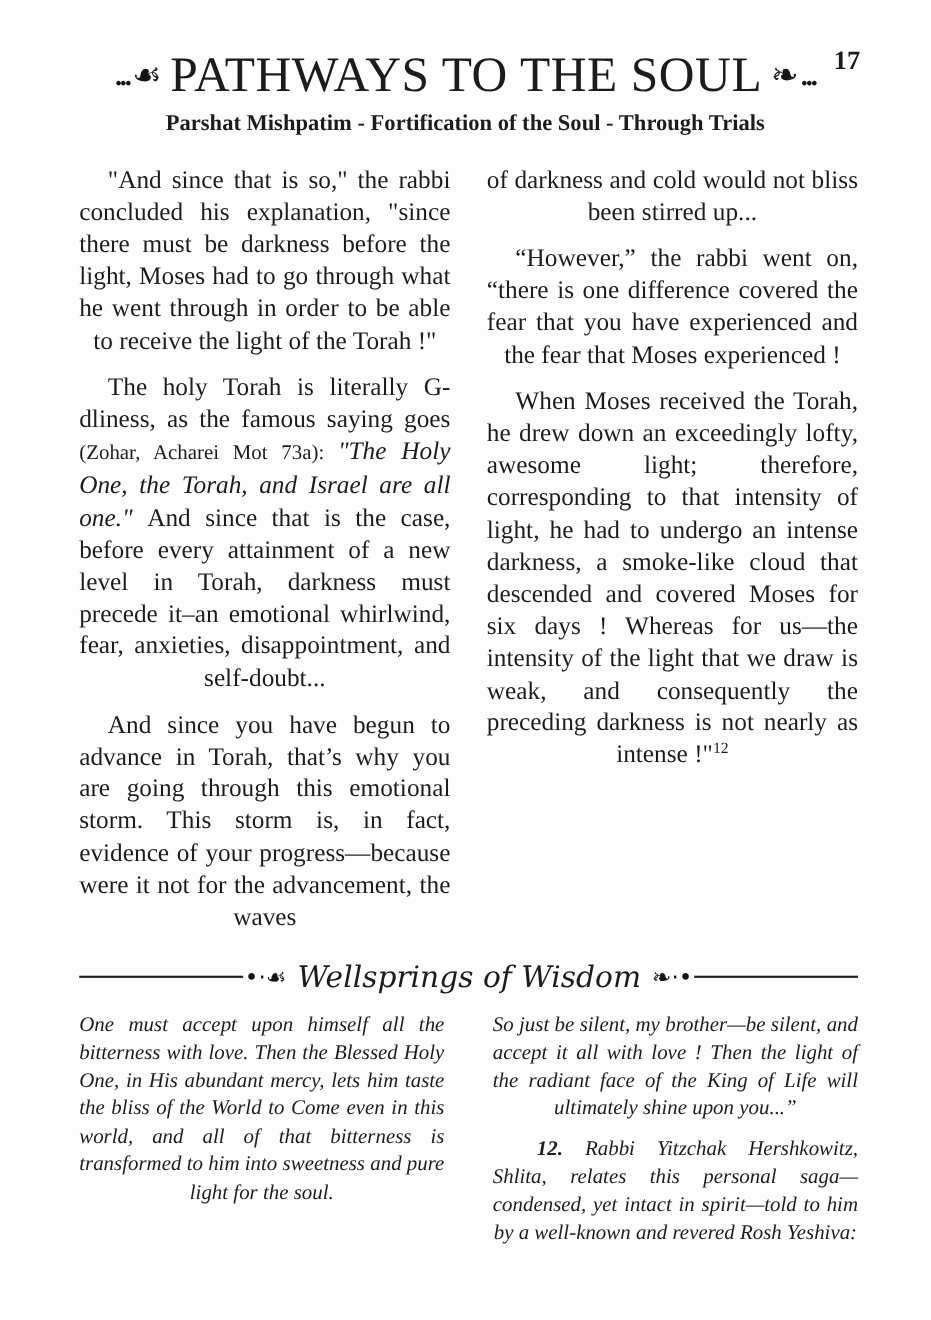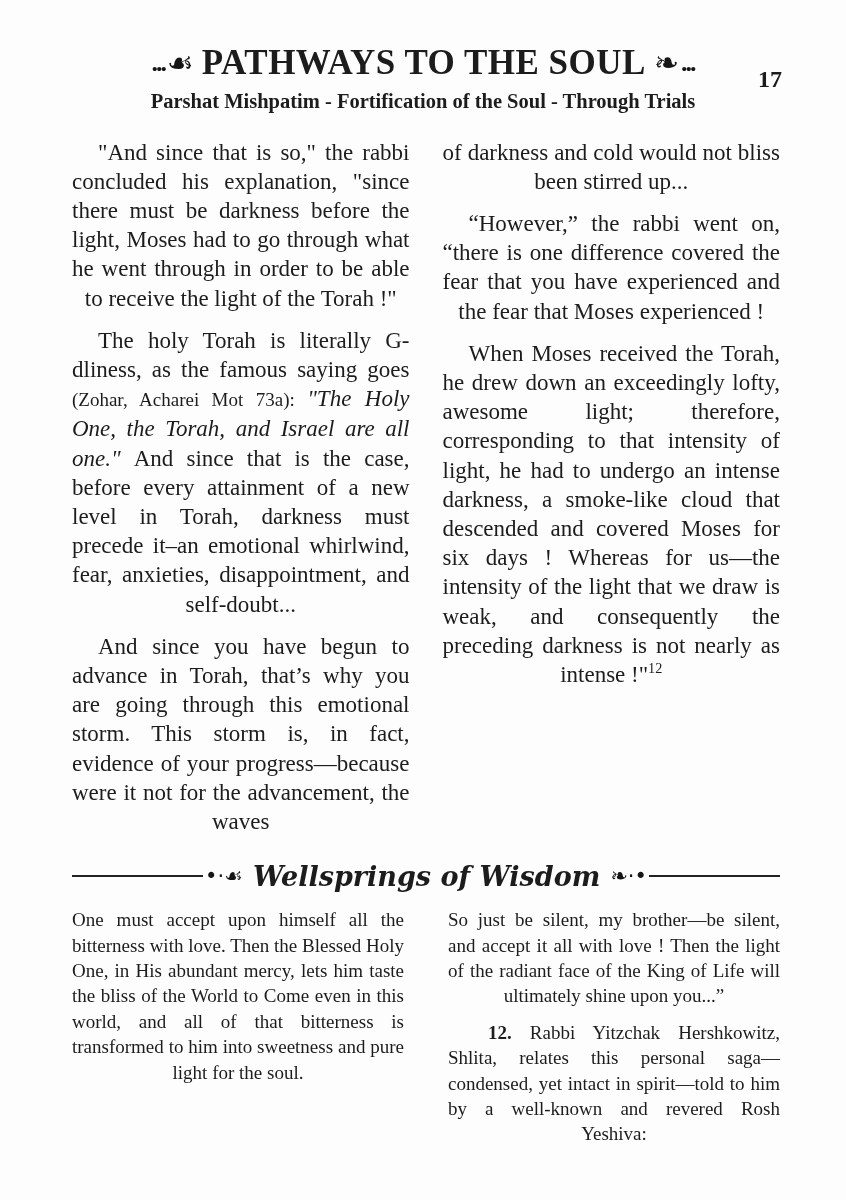--- a/index.html
+++ b/index.html
@@ -18,28 +18,28 @@
     box-sizing: border-box;
   }
 
   
   .header { padding-top: 44px; text-align: center; }
   .title-row {
     display: flex; justify-content: center; align-items: center;
     gap: 8px; width: 760px; margin: 0 auto;
   }
   .title {
-    font-weight: bold; font-size: 35px; letter-spacing: 0.5px;
+    font-weight: normal; font-size: 45px; letter-spacing: 0.5px;
     white-space: nowrap; line-height: 1.1;
   }
   .orn-group { display: flex; align-items: center; gap: 2px; color: #151515; }
   .orn-dots { font-size: 26px; font-weight: bold; letter-spacing: -2px; }
   .orn-swirl { font-size: 30px; line-height: 1; font-family: "DejaVu Sans", sans-serif; }
   .page-num {
-    position: absolute; top: 66px; right: 64px;
+    position: absolute; top: 43px; right: 64px;
     font-weight: bold; font-size: 24px;
   }
   .subtitle { font-weight: bold; font-size: 20.5px; margin-top: 7px; }
 
   
   .main {
     display: flex; gap: 33px;
     padding: 25px 66px 0 72px;
   }
   .col {
@@ -59,28 +59,29 @@
   
   .divider {
     display: flex; align-items: center;
     margin: 10px 66px 8px 72px;
     height: 34px;
   }
   .div-line { flex: 1; height: 2px; background: #222; }
   .div-orn { font-family: "DejaVu Sans", sans-serif; font-size: 21px; color: #151515; padding: 0 2px; white-space: nowrap; }
   .div-label {
     font-family: "DejaVu Serif", serif;
-    font-style: italic; font-weight: bold;
+    font-style: italic; font-weight: normal;
     font-size: 27px; padding: 0 8px; white-space: nowrap;
   }
 
   
   .footer-cols {
     display: flex; gap: 44px;
     padding: 6px 66px 0 72px;
+    font-style: italic;
   }
   .fcol {
     flex: 1; min-width: 0;
     font-size: 19px; line-height: 25.4px;
   }
   .fcol p {
     margin: 0 0 11px 0;
     text-align: justify;
     text-align-last: center;
   }

